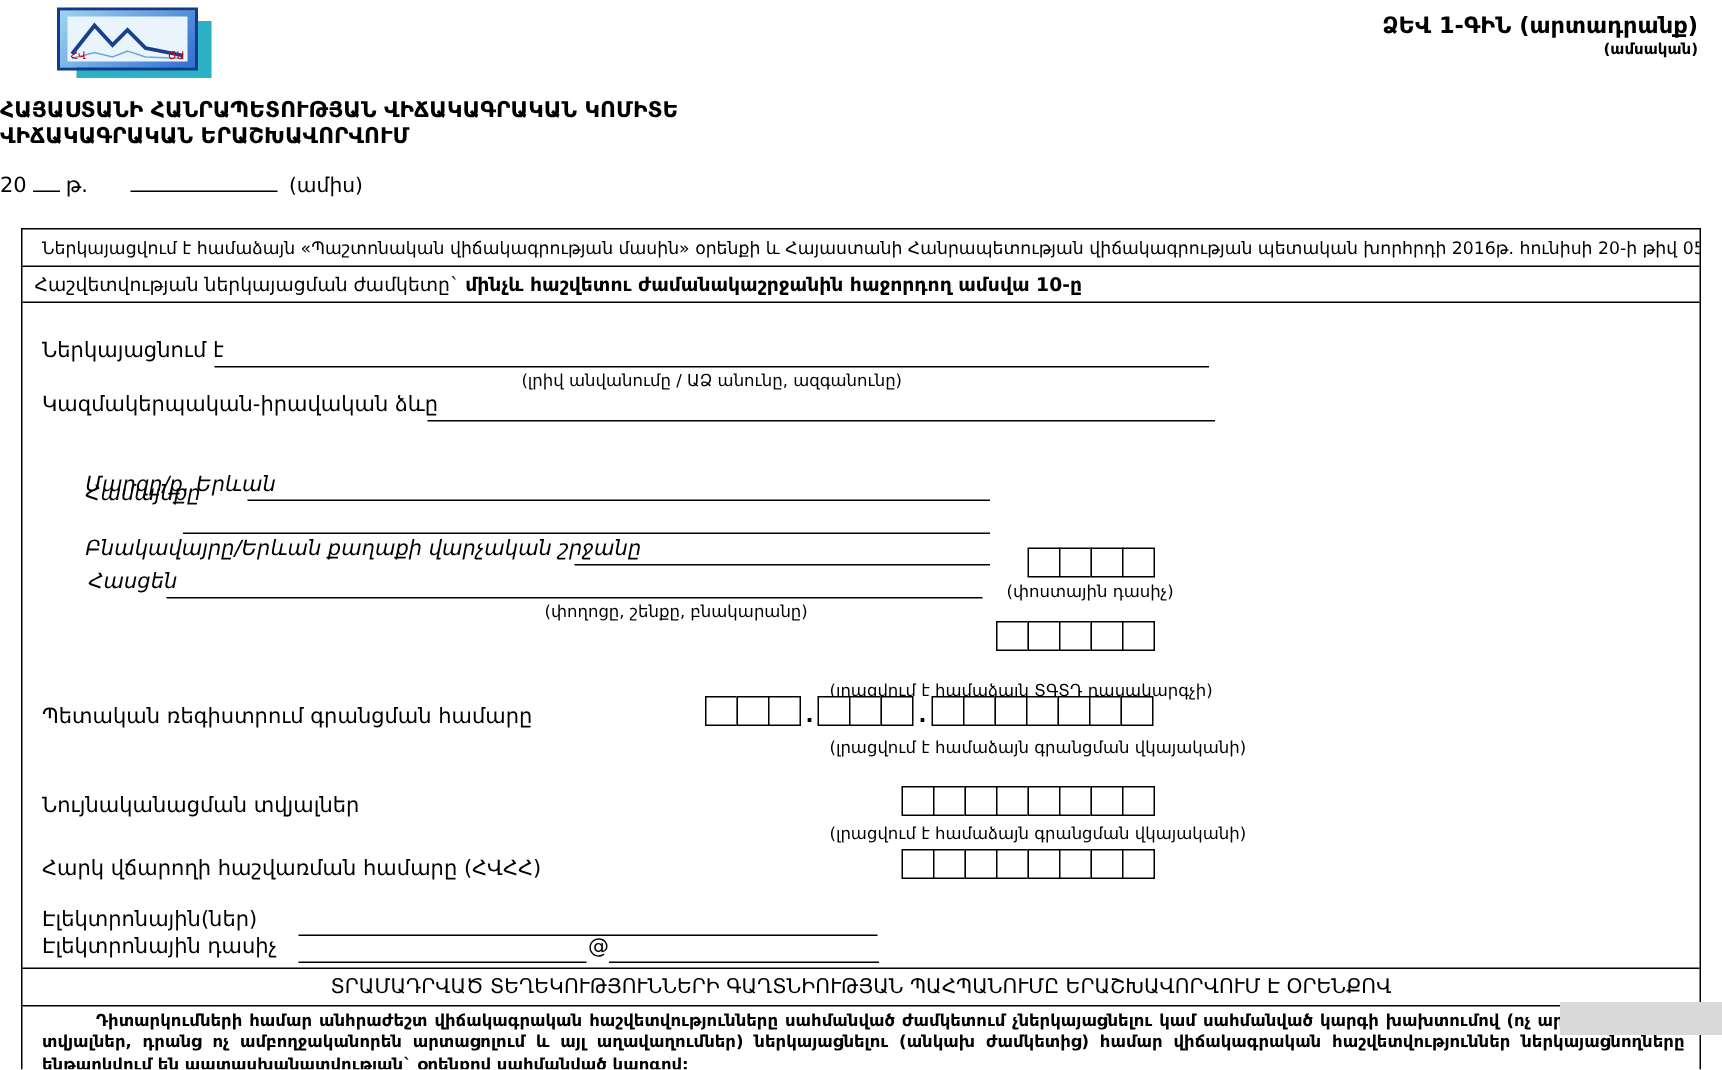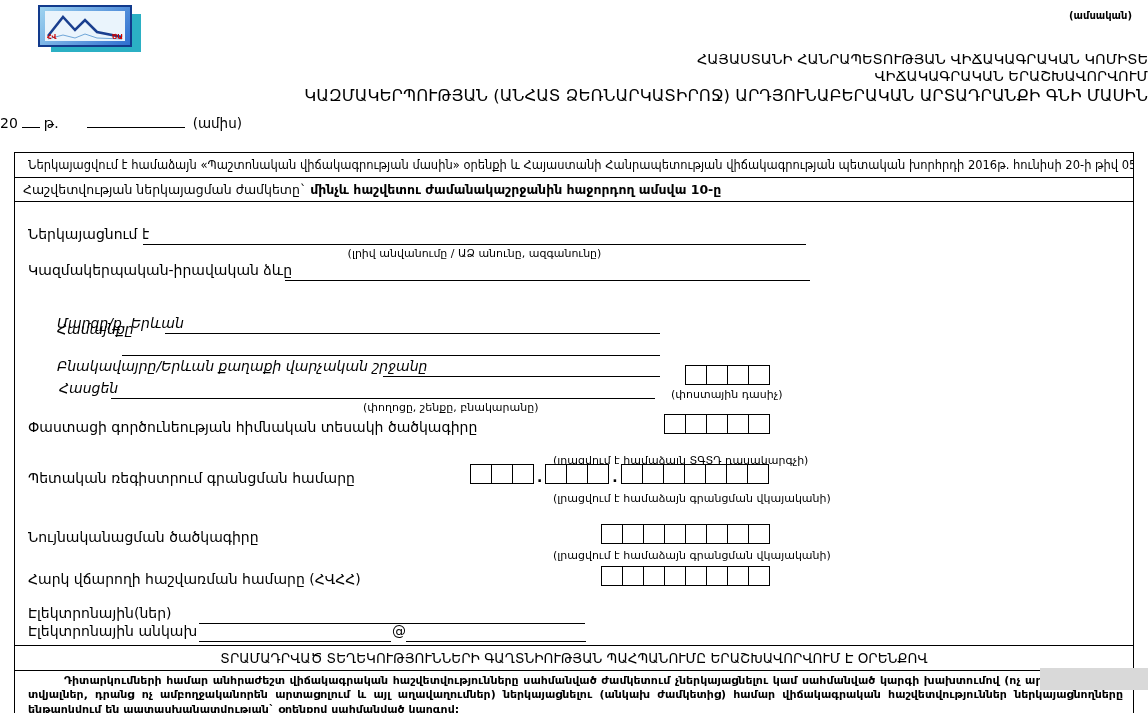--- a/index.html
+++ b/index.html
@@ -8,28 +8,28 @@
 
   
   .logo{position:absolute;left:38px;top:5px;width:108px;height:50px;}
   .logo-shadow{position:absolute;left:13px;top:9px;width:90px;height:38px;background:#2bb0c4;}
   .logo-main{position:absolute;left:0;top:0;width:94px;height:42px;
              background:linear-gradient(135deg,#9fd4f0,#2f6fd0);
              border:2px solid #123a8c;box-sizing:border-box;
              display:flex;align-items:center;justify-content:center;}
   .logo-inner{position:relative;width:80px;height:30px;background:#eaf4fc;overflow:hidden;}
   .logo-inner svg{display:block;width:100%;height:100%;}
-  .logo-txt{position:absolute;bottom:0;font-size:7px;font-weight:bold;color:#c00;line-height:7px;margin-top:16px;}
+  .logo-txt{position:absolute;bottom:0;font-size:7px;font-weight:normal;color:#c00;line-height:7px;margin-top:16px;}
   .logo-txt.l{left:2px;}.logo-txt.r{right:2px;}
 
   .form-code{position:absolute;right:16px;top:8px;text-align:right;font-weight:bold;}
   .form-code .l1{font-size:15px;}
   .form-code .l2{font-size:10px;margin-top:2px;}
 
-  .titles{position:absolute;left:0;top:51px;width:100%;text-align:right;font-weight:normal;}
+  .titles{position:absolute;left:0;top:66px;width:100%;text-align:left;font-weight:bold;}
   .titles .t1,.titles .t2{font-size:14.5px;line-height:17px;}
   .titles .t3{font-size:16.5px;line-height:20px;margin-top:1px;}
 
   .date-row{position:absolute;left:0;top:113px;width:100%;text-align:left;font-size:14px;}
   .u{display:inline-block;border-bottom:1px solid #000;height:14px;vertical-align:baseline;}
   .u-year{width:18px;margin:0 4px;}
   .u-month{width:98px;margin-left:28px;}
   .date-row .month{margin-left:8px;font-size:13.5px;}
 
   
@@ -69,27 +69,27 @@
           <polyline points="3,25 18,6 30,19 40,9 52,21 77,26" fill="none" stroke="#1a3f8f" stroke-width="2.5"></polyline>
           <polyline points="3,28 18,24 30,27 40,23 52,27 77,28" fill="none" stroke="#6fa6d8" stroke-width="1"></polyline>
         </svg>
         <span class="logo-txt l">ՀՎ</span>
         <span class="logo-txt r">ԾԱ</span>
       </div>
     </div>
   </div>
 
   <div class="form-code">
+    <div class="l1">ՁԵՎ 1-ԳԻՆ (արտադրանք)</div>
     <div class="l2">(ամսական)</div>
   </div>
 
   <div class="titles">
     <div class="t1">ՀԱՅԱՍՏԱՆԻ ՀԱՆՐԱՊԵՏՈՒԹՅԱՆ ՎԻՃԱԿԱԳՐԱԿԱՆ ԿՈՄԻՏԵ</div>
     <div class="t2">ՎԻՃԱԿԱԳՐԱԿԱՆ ԵՐԱՇԽԱՎՈՐՎՈՒՄ</div>
-    <div class="t3">ԿԱԶՄԱԿԵՐՊՈՒԹՅԱՆ (ԱՆՀԱՏ ՁԵՌՆԱՐԿԱՏԻՐՈՋ) ԱՐԴՅՈՒՆԱԲԵՐԱԿԱՆ ԱՐՏԱԴՐԱՆՔԻ ԳՆԻ ՄԱՍԻՆ</div>
   </div>
 
   <div class="date-row">
     <span>20</span><span class="u u-year"></span><span>թ.</span><span class="u u-month"></span><span class="month">(ամիս)</span>
   </div>
 
   <div class="frame">
 
     <div class="sec sec-legal">
       <span>Ներկայացվում է համաձայն «Պաշտոնական վիճակագրության մասին» օրենքի և Հայաստանի Հանրապետության վիճակագրության պետական խորհրդի 2016թ. հունիսի 20-ի թիվ 05-Ն որոշման:</span>
@@ -122,21 +122,20 @@
       <span class="fl" style="left:96px;top:180px;width:544px"></span>
       <span class="boxes" style="left:670px;top:163px">
           <span class="cell"></span>
           <span class="cell"></span>
           <span class="cell"></span>
           <span class="cell"></span>
         </span>
       <span class="hint" style="left:348px;top:199px">(փողոցը, շենքը, բնակարանը)</span>
       <span class="hint" style="left:656px;top:186px">(փոստային դասիչ)</span>
 
-      <span class="lab" style="left:13px;top:217px">Փաստացի գործունեության հիմնական տեսակի ծածկագիրը</span>
       <span class="boxes" style="left:649px;top:212px">
           <span class="cell"></span>
           <span class="cell"></span>
           <span class="cell"></span>
           <span class="cell"></span>
           <span class="cell"></span>
         </span>
       <span class="hint" style="left:538px;top:252px">(լրացվում է համաձայն ՏԳՏԴ դասակարգչի)</span>
 
       <span class="lab" style="left:13px;top:268px">Պետական ռեգիստրում գրանցման համարը</span>
@@ -158,21 +157,21 @@
             <span class="cell"></span>
             <span class="cell"></span>
             <span class="cell"></span>
             <span class="cell"></span>
             <span class="cell"></span>
             <span class="cell"></span>
           </span>
       </span>
       <span class="hint" style="left:538px;top:290px">(լրացվում է համաձայն գրանցման վկայականի)</span>
 
-      <span class="lab" style="left:13px;top:327px">Նույնականացման ծածկագիրը</span>
+      <span class="lab" style="left:13px;top:327px">Նույնականացման տվյալներ</span>
       <span class="boxes" style="left:586px;top:322px">
           <span class="cell"></span>
           <span class="cell"></span>
           <span class="cell"></span>
           <span class="cell"></span>
           <span class="cell"></span>
           <span class="cell"></span>
           <span class="cell"></span>
           <span class="cell"></span>
         </span>
@@ -186,21 +185,21 @@
           <span class="cell"></span>
           <span class="cell"></span>
           <span class="cell"></span>
           <span class="cell"></span>
           <span class="cell"></span>
         </span>
 
       <span class="lab" style="left:13px;top:403px">Էլեկտրոնային(ներ)</span>
       <span class="fl" style="left:184px;top:405px;width:386px"></span>
 
-      <span class="lab" style="left:13px;top:421px">Էլեկտրոնային անկախ</span>
+      <span class="lab" style="left:13px;top:421px">Էլեկտրոնային դասիչ</span>
       <span class="fl" style="left:184px;top:423px;width:192px"></span>
       <span class="lab" style="left:377px;top:421px">@</span>
       <span class="fl" style="left:391px;top:423px;width:180px"></span>
 
     </div>
 
     <div class="sec sec-conf">
       <span>ՏՐԱՄԱԴՐՎԱԾ ՏԵՂԵԿՈՒԹՅՈՒՆՆԵՐԻ ԳԱՂՏՆԻՈՒԹՅԱՆ ՊԱՀՊԱՆՈՒՄԸ ԵՐԱՇԽԱՎՈՐՎՈՒՄ Է ՕՐԵՆՔՈՎ</span>
     </div>
 

